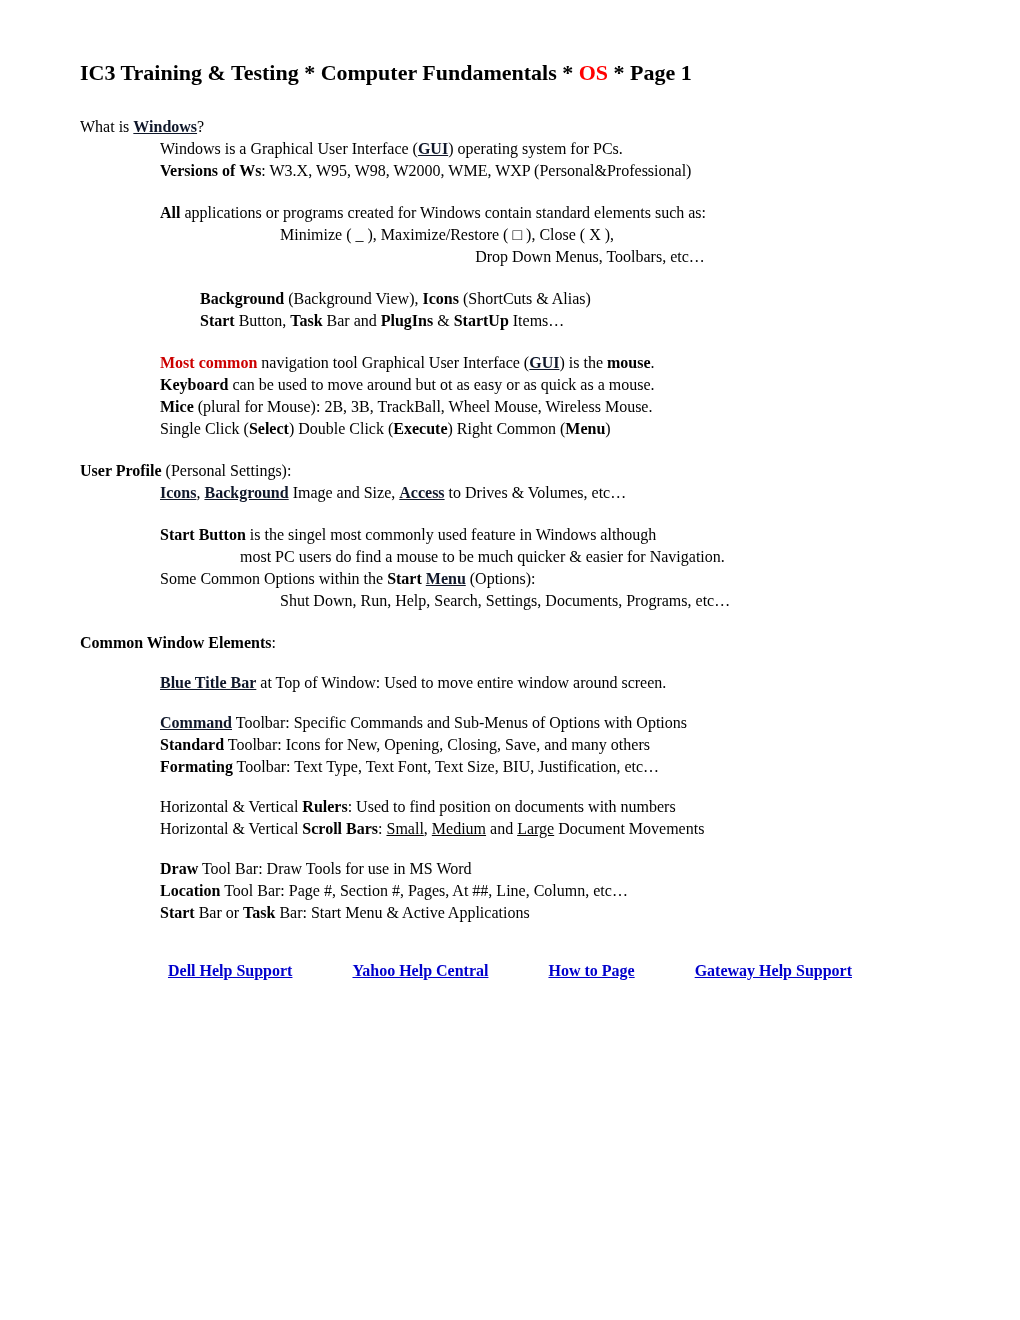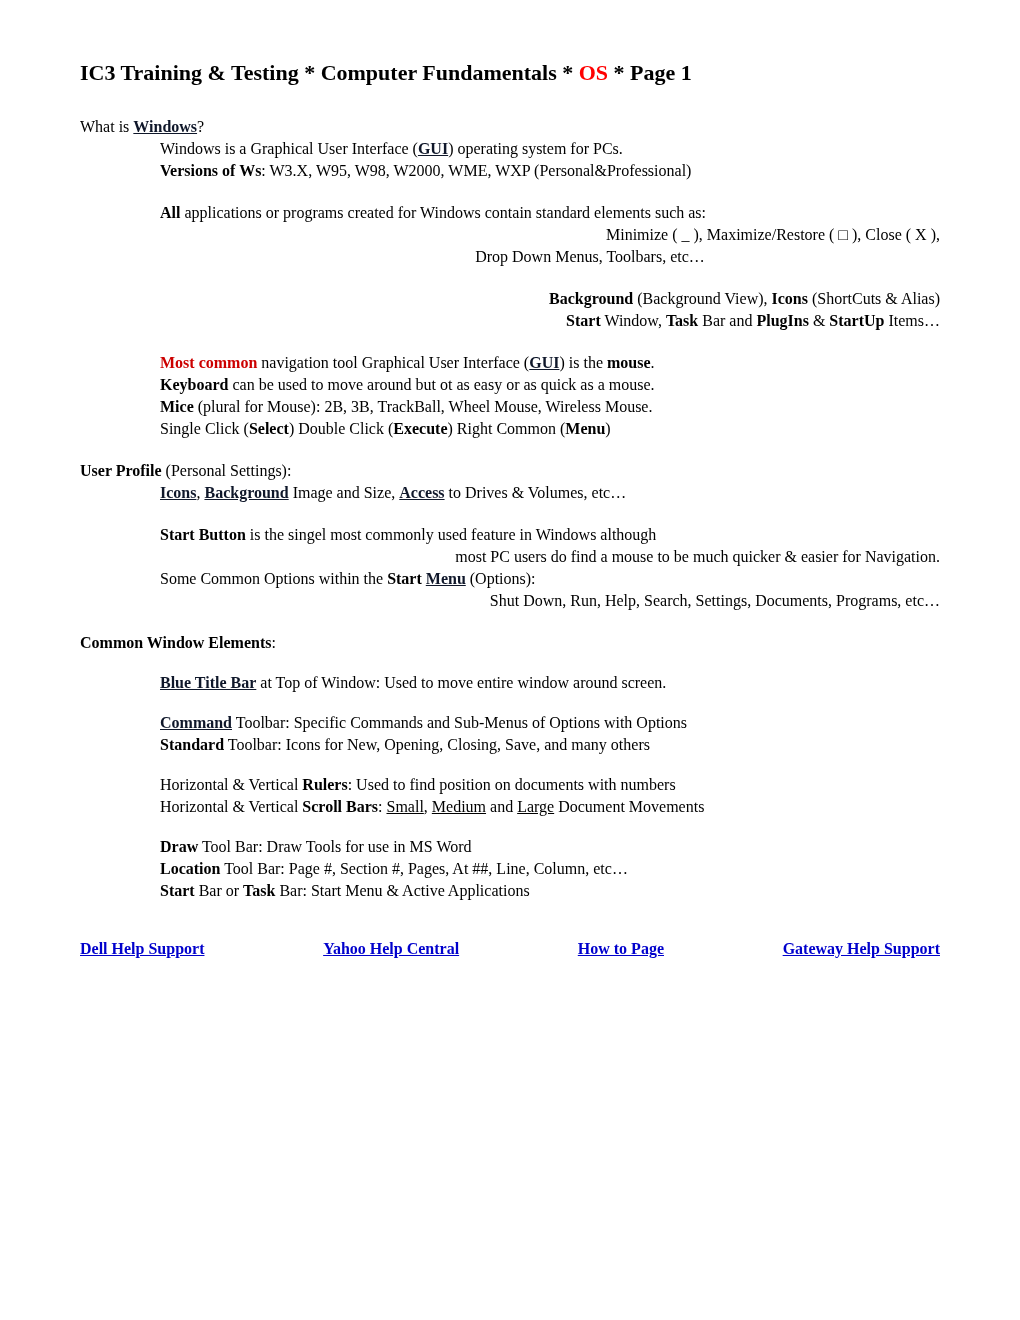--- a/index.html
+++ b/index.html
@@ -37,40 +37,39 @@
       text-decoration: underline;
       font-weight: bold;
     }
 
     .indented {
       margin-left: 80px;
     }
 
     .indented2 {
       margin-left: 120px;
-      text-align: right;
     }
 
     .line {
       margin-bottom: 4px;
     }
 
     .bold {
       font-weight: bold;
     }
 
     .underline {
       text-decoration: underline;
     }
 
     .footer-links {
       margin-top: 40px;
       display: flex;
       gap: 60px;
-      justify-content: space-between;
+      justify-content: center;
     }
 
     .footer-links a {
       color: #0000cc;
       text-decoration: underline;
       font-weight: bold;
       font-size: 16px;
     }
 
     .section-gap {
@@ -116,21 +115,21 @@
     </div>
   </div>
 </div>
 
 <div class="section section-gap">
   <div class="indented2">
     <div class="line">
       <span class="bold">Background</span><span> (Background View), </span><span class="bold">Icons</span><span> (ShortCuts &amp; Alias)</span>
     </div>
     <div class="line">
-      <span class="bold">Start</span><span> Window,  </span><span class="bold">Task</span><span> Bar  and  </span><span class="bold">PlugIns</span><span> &amp; </span><span class="bold">StartUp</span><span> Items…</span>
+      <span class="bold">Start</span><span> Button,  </span><span class="bold">Task</span><span> Bar  and  </span><span class="bold">PlugIns</span><span> &amp; </span><span class="bold">StartUp</span><span> Items…</span>
     </div>
   </div>
 </div>
 
 <div class="section section-gap">
   <div class="indented">
     <div class="line">
       <span class="most-common">Most common</span><span> navigation tool Graphical User Interface (</span><a class="link-blue">GUI</a><span>) is the </span><span class="bold">mouse</span><span>.</span>
     </div>
     <div class="line">
@@ -181,20 +180,23 @@
   <div class="indented">
     <div class="line">
       <a class="link-blue">Blue Title Bar</a><span> at Top of Window:  Used to move entire window around screen.</span>
     </div>
     <br>
     <div class="line">
       <a class="link-blue">Command</a><span> Toolbar:  Specific Commands and Sub-Menus of Options with Options</span>
     </div>
     <div class="line">
       <span class="bold">Standard</span><span> Toolbar:  Icons for New, Opening, Closing, Save, and many others</span>
+    </div>
+    <div class="line">
+      <span class="bold">Formating</span><span> Toolbar:  Text Type, Text Font, Text Size, BIU, Justification, etc…</span>
     </div>
     <br>
     <div class="line">
       <span>Horizontal &amp; Vertical </span><span class="bold">Rulers</span><span>:      Used to find position on documents with numbers</span>
     </div>
     <div class="line">
       <span>Horizontal &amp; Vertical </span><span class="bold">Scroll Bars</span><span>:   </span><span class="underline">Small</span><span>, </span><span class="underline">Medium</span><span> and </span><span class="underline">Large</span><span> Document Movements</span>
     </div>
     <br>
     <div class="line">

